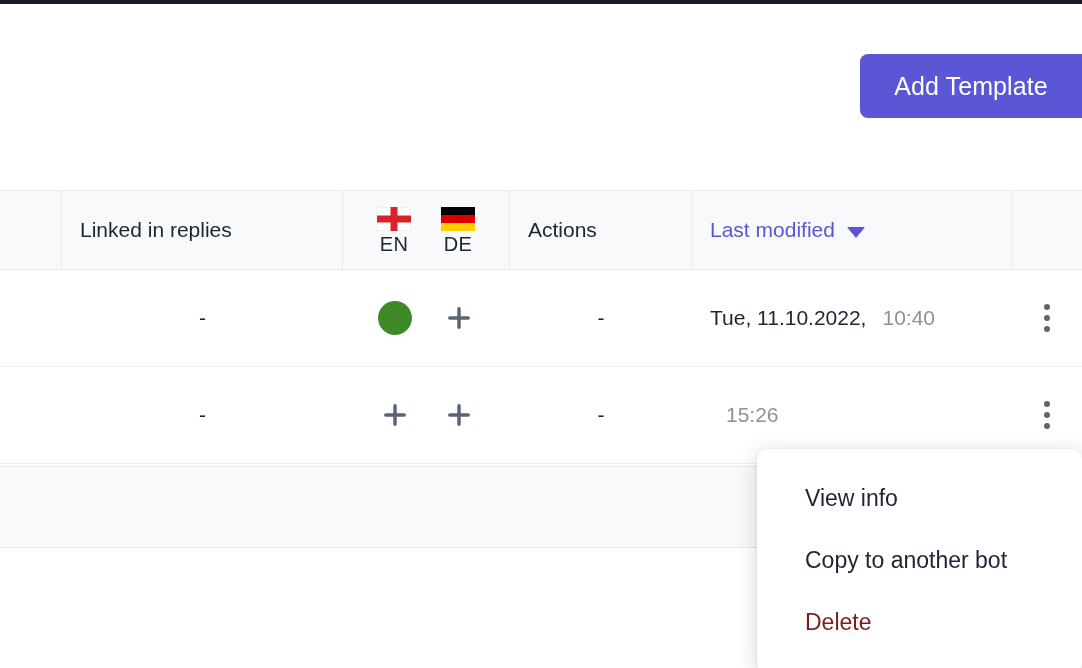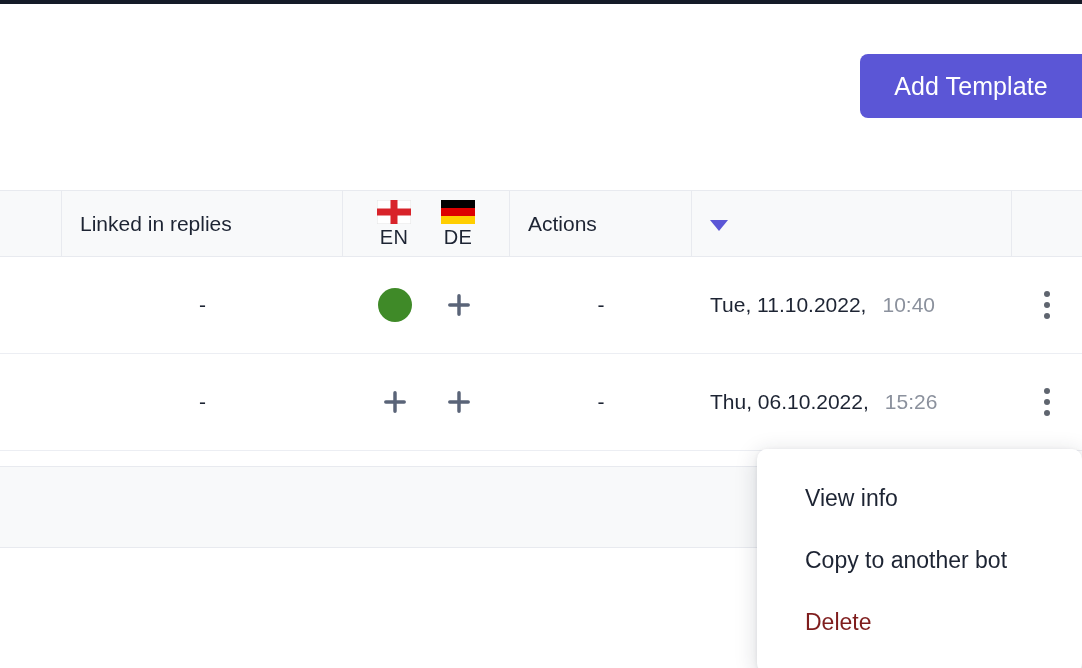--- a/index.html
+++ b/index.html
@@ -67,21 +67,21 @@
   .grid-row {
     display: grid;
     grid-template-columns: 62px 281px 167px 182px 320px 70px;
     width: 1082px;
   }
 
   .head-row {
     background: #f8f9fa;
     border-top: 1px solid #e8eaef;
     border-bottom: 1px solid #e8eaef;
-    height: 67px;
+    height: 80px;
   }
 
   .head-cell {
     display: flex;
     align-items: center;
     padding: 0 18px;
     font-size: 21px;
     color: #1d2433;
     border-right: 1px solid #e8eaef;
     height: 100%;
@@ -293,20 +293,21 @@
           <rect x="0" y="8" width="34" height="8" fill="#dd0000"></rect>
           <rect x="0" y="16" width="34" height="8" fill="#ffce00"></rect>
         </svg>
         <span class="lang-code">DE</span>
       </div>
     </div>
 
     <div class="head-cell">Actions</div>
 
     <div class="head-cell sortable">
+      <span>Last modified</span>
       <span class="sort-caret"></span>
     </div>
 
     <div class="head-cell no-div"></div>
   </div>
 
   <div class="grid-row body-row">
     <div class="body-cell"></div>
 
     <div class="body-cell cell-center">
@@ -360,21 +361,20 @@
           <path d="M12 3.5v17M3.5 12h17" stroke="#5a6478" stroke-width="3.2" stroke-linecap="round"></path>
         </svg>
       </span>
     </div>
 
     <div class="body-cell cell-center">
       <span class="dash">-</span>
     </div>
 
     <div class="body-cell date-cell">
-      <span class="date-main">Thu, 06.10.2022,</span>
       <span class="date-time">15:26</span>
     </div>
 
     <div class="body-cell" style="padding:0">
       <span class="kebab">
         <span></span>
         <span></span>
         <span></span>
       </span>
     </div>

